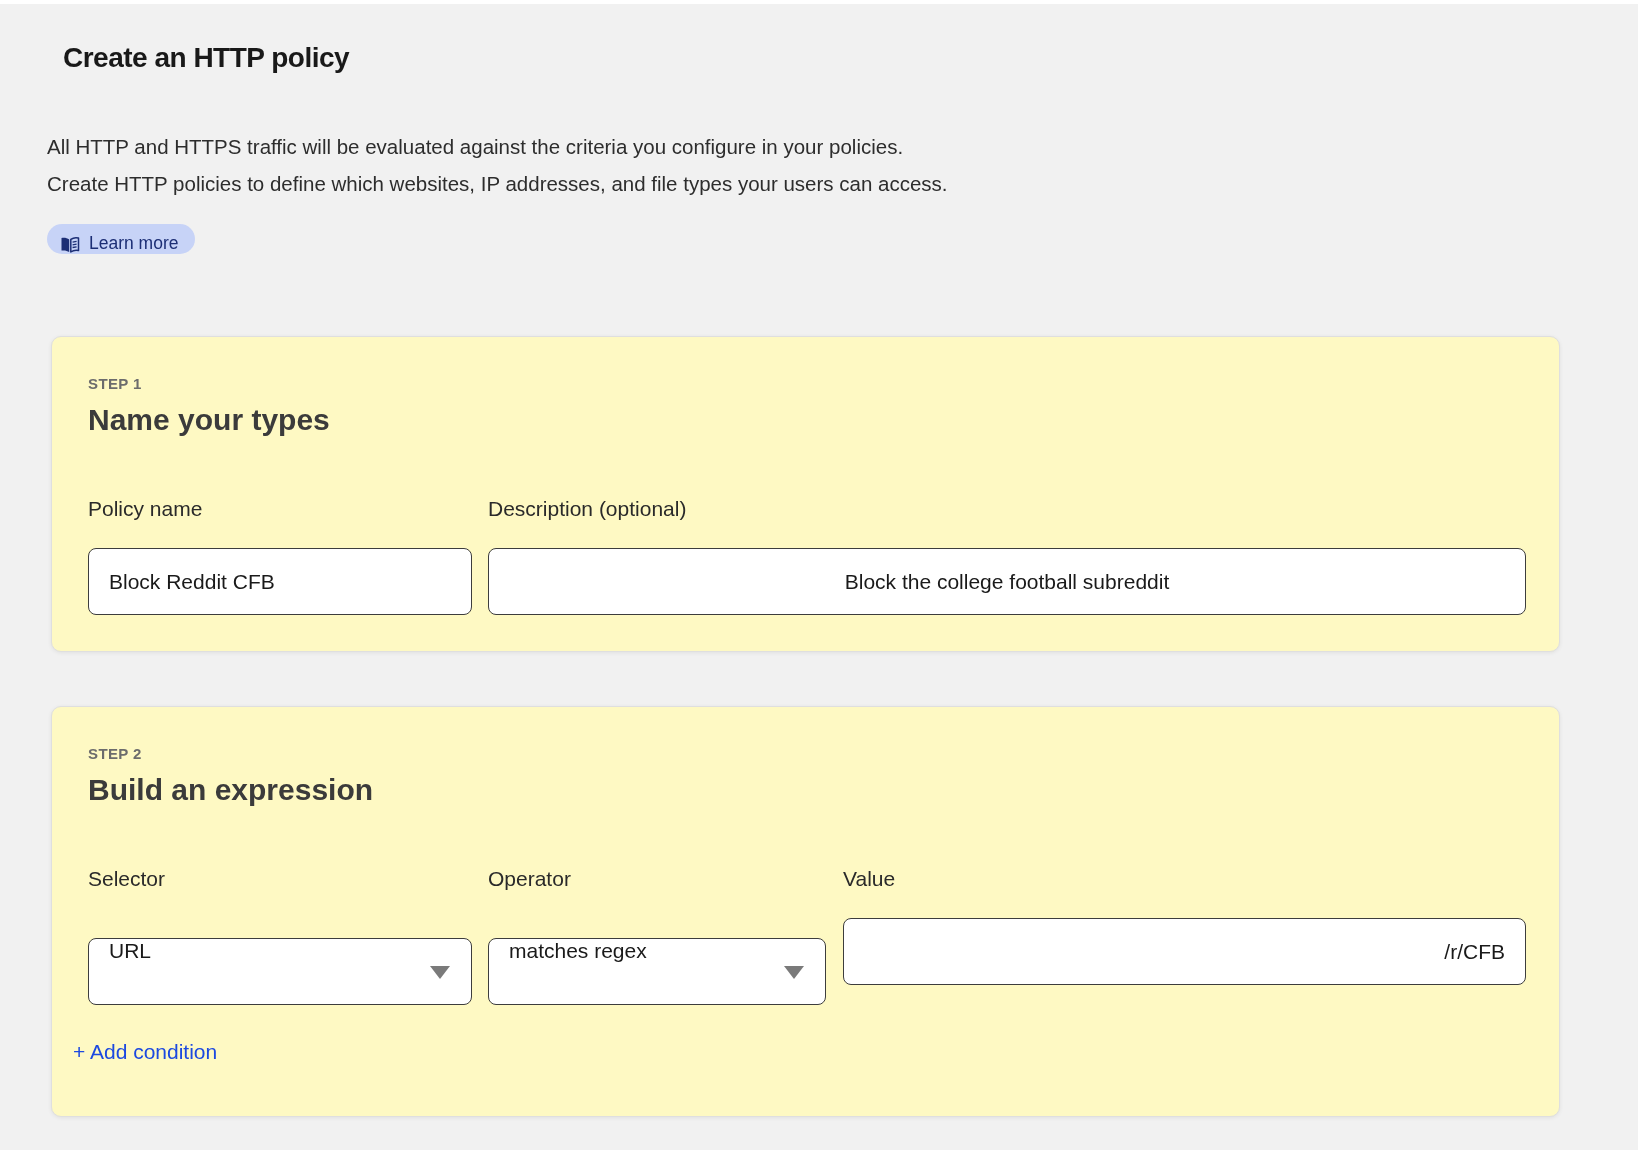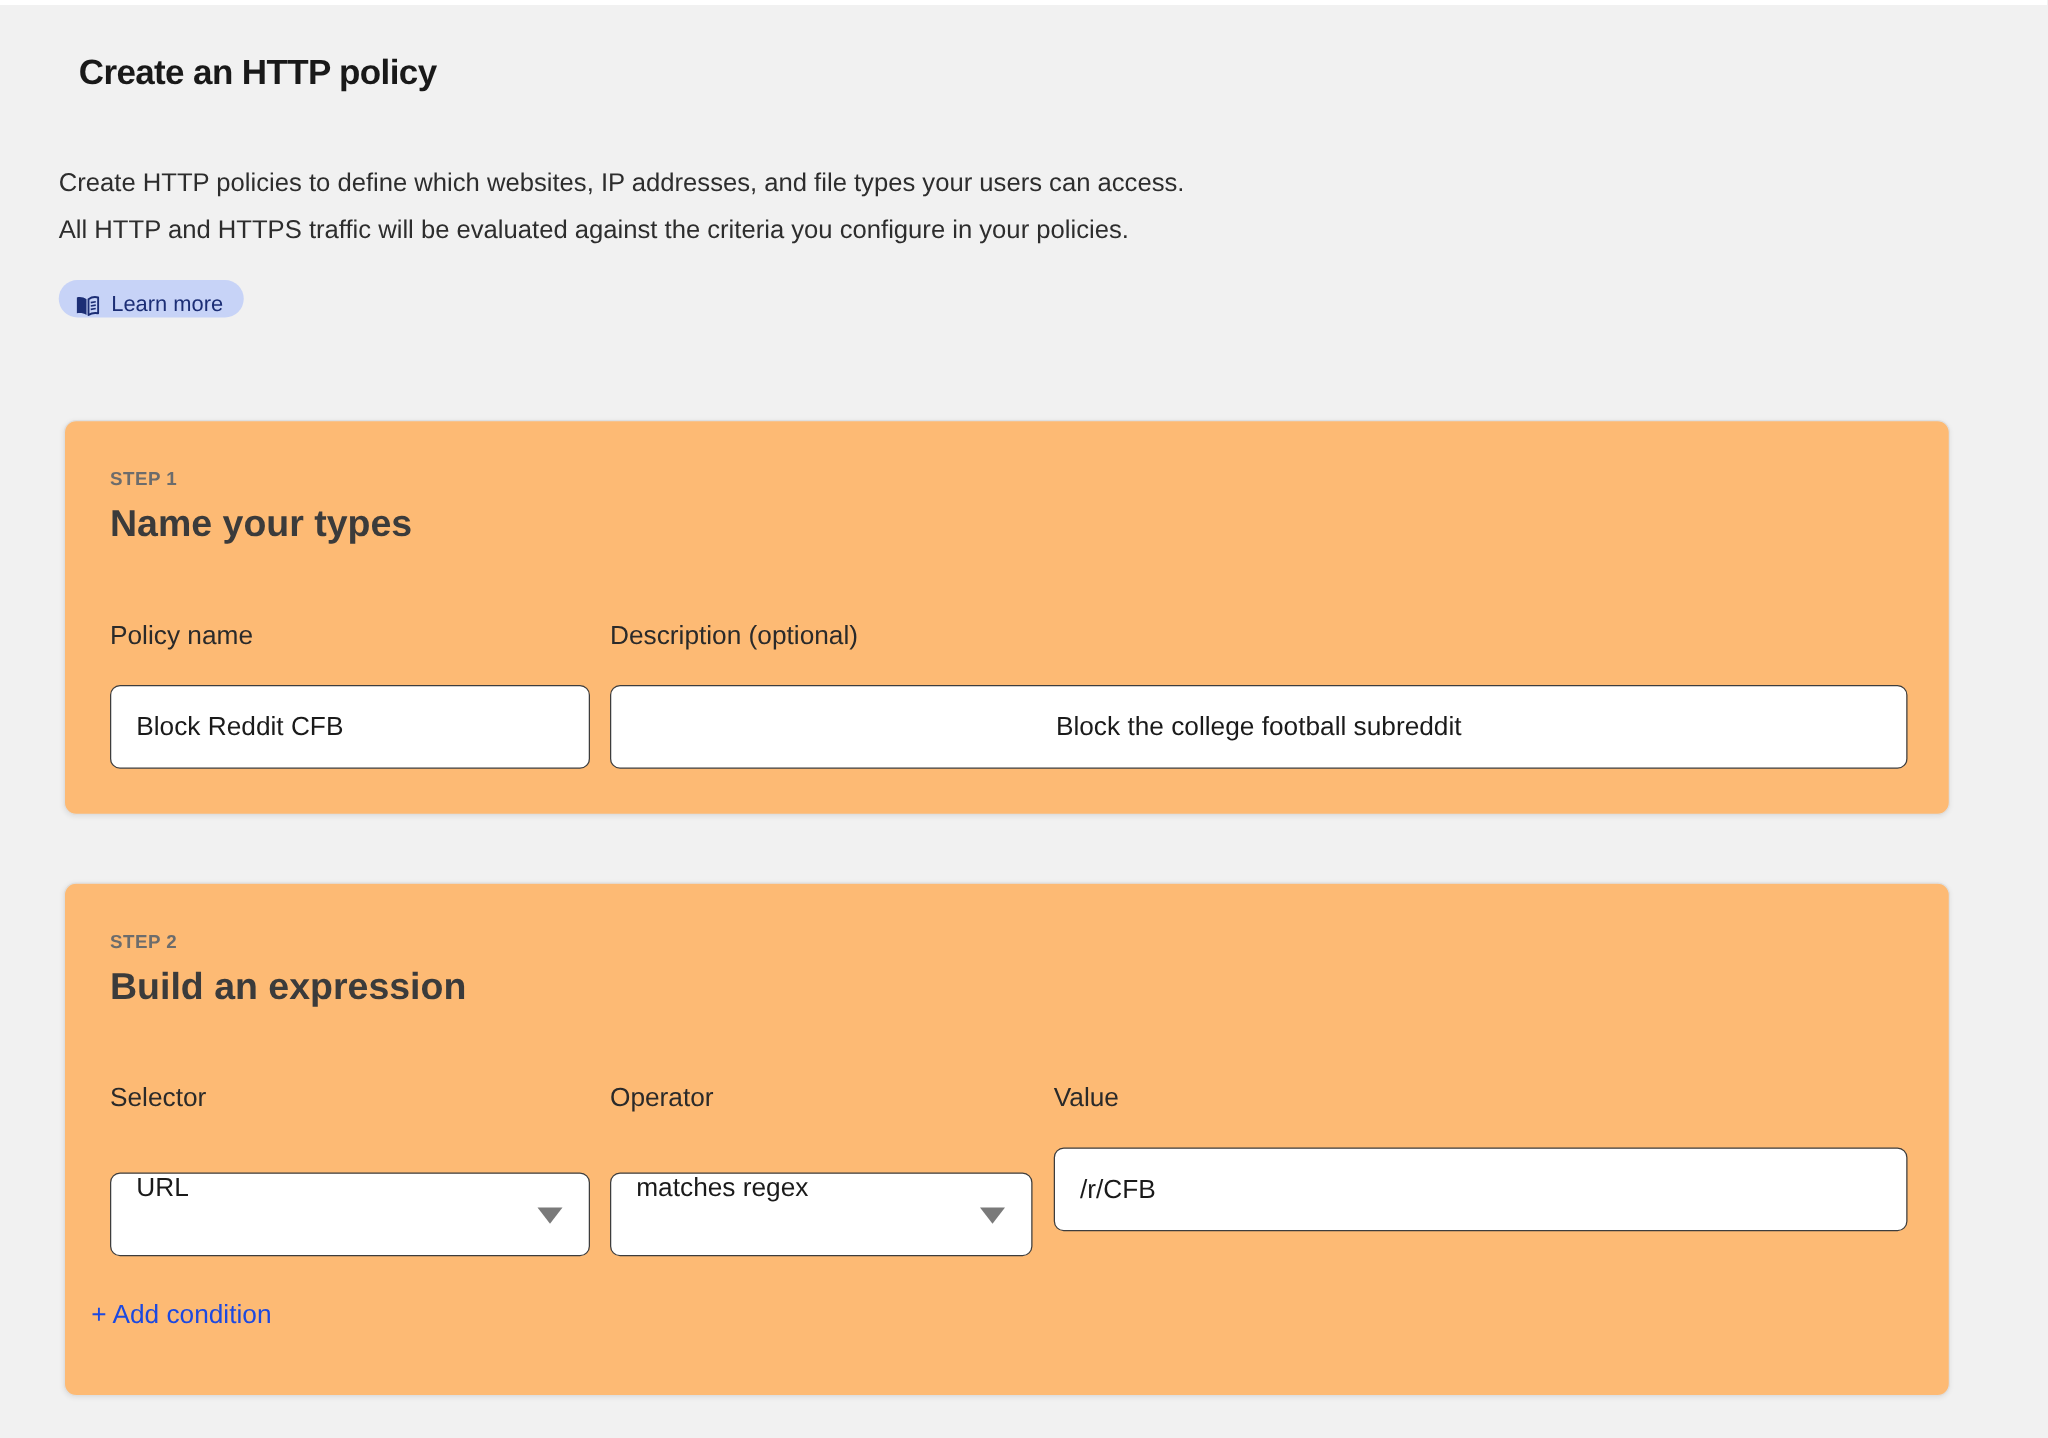--- a/index.html
+++ b/index.html
@@ -24,21 +24,21 @@
     position:absolute; left:47px; top:224px; height:30px;
     display:inline-flex; align-items:flex-end; gap:9px;
     padding:0 16px 0 13px; border-radius:15px;
     background:#C7D3F7; color:#1C2E75;
     font-size:17.5px; font-weight:500; cursor:pointer;
   }
   .learn-more svg { display:block; }
 
   .card {
     position:absolute; left:51px; width:1509px;
-    background:#fdba74; border:1px solid #DFDFDF; border-radius:10px;
+    background:#fef9c3; border:1px solid #DFDFDF; border-radius:10px;
     box-shadow:0 1px 4px rgba(0,0,0,0.07);
   }
   .card1 { top:336px; height:316px; }
   .card2 { top:706px; height:411px; }
 
   .step-label {
     position:absolute; left:36px; top:38px;
     font-size:15px; font-weight:700; color:#6C6C6C; letter-spacing:0.4px;
   }
   .card-heading {
@@ -68,37 +68,37 @@
     border-top:13px solid #7A7A7A;
   }
   .add-condition {
     position:absolute; left:21px; top:333px;
     font-size:21px; color:#1C49E0; cursor:pointer; text-decoration:none;
   }
 
   
   .col1 { left:36px; }
   .col2 { left:436px; }
-  .col3 { left:791px; }
+  .col3 { left:791px;text-align:right; }
   .w-col1 { width:384px; }
   .w-operator { width:338px; }
   .w-desc { width:1038px;text-align:center; }
   .w-value { width:683px; }
 </style>
 </head>
 <body>
 
 <div class="page">
   <div class="top-strip"></div>
 
   <h1 class="page-title">Create an HTTP policy</h1>
 
   <div class="page-desc">
+    <div>All HTTP and HTTPS traffic will be evaluated against the criteria you configure in your policies.</div>
     <div>Create HTTP policies to define which websites, IP addresses, and file types your users can access.</div>
-    <div>All HTTP and HTTPS traffic will be evaluated against the criteria you configure in your policies.</div>
   </div>
 
   <div class="learn-more">
     <span>
       <svg width="20" height="18" viewBox="0 0 20 18">
         <path d="M1.5 2 C4 1.3 7 1.8 9.2 3.4 V16 C7 14.5 4 14.1 1.5 14.6 Z" fill="#1C2E75"></path>
         <path d="M18.5 2 C16 1.3 13 1.8 10.8 3.4 V16 C13 14.5 16 14.1 18.5 14.6 Z" fill="none" stroke="#1C2E75" stroke-width="1.5" stroke-linejoin="round"></path>
         <line x1="12.6" y1="6.1" x2="16.6" y2="5.4" stroke="#1C2E75" stroke-width="1.3"></line>
         <line x1="12.6" y1="8.8" x2="16.6" y2="8.1" stroke="#1C2E75" stroke-width="1.3"></line>
         <line x1="12.6" y1="11.5" x2="16.6" y2="10.8" stroke="#1C2E75" stroke-width="1.3"></line>

